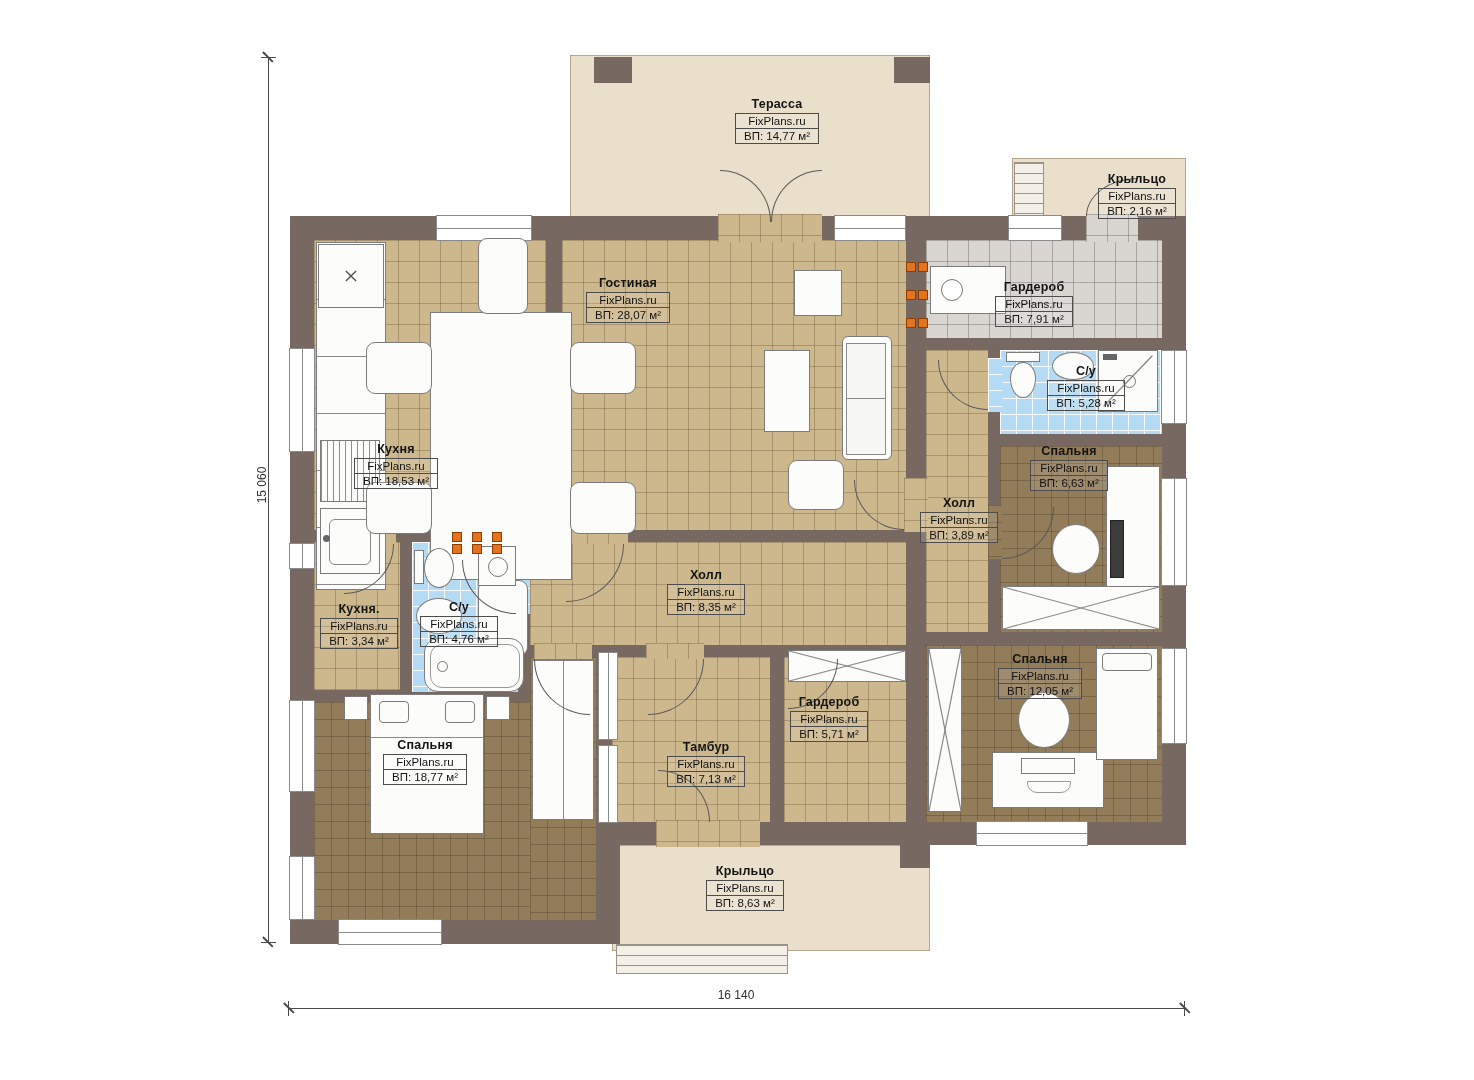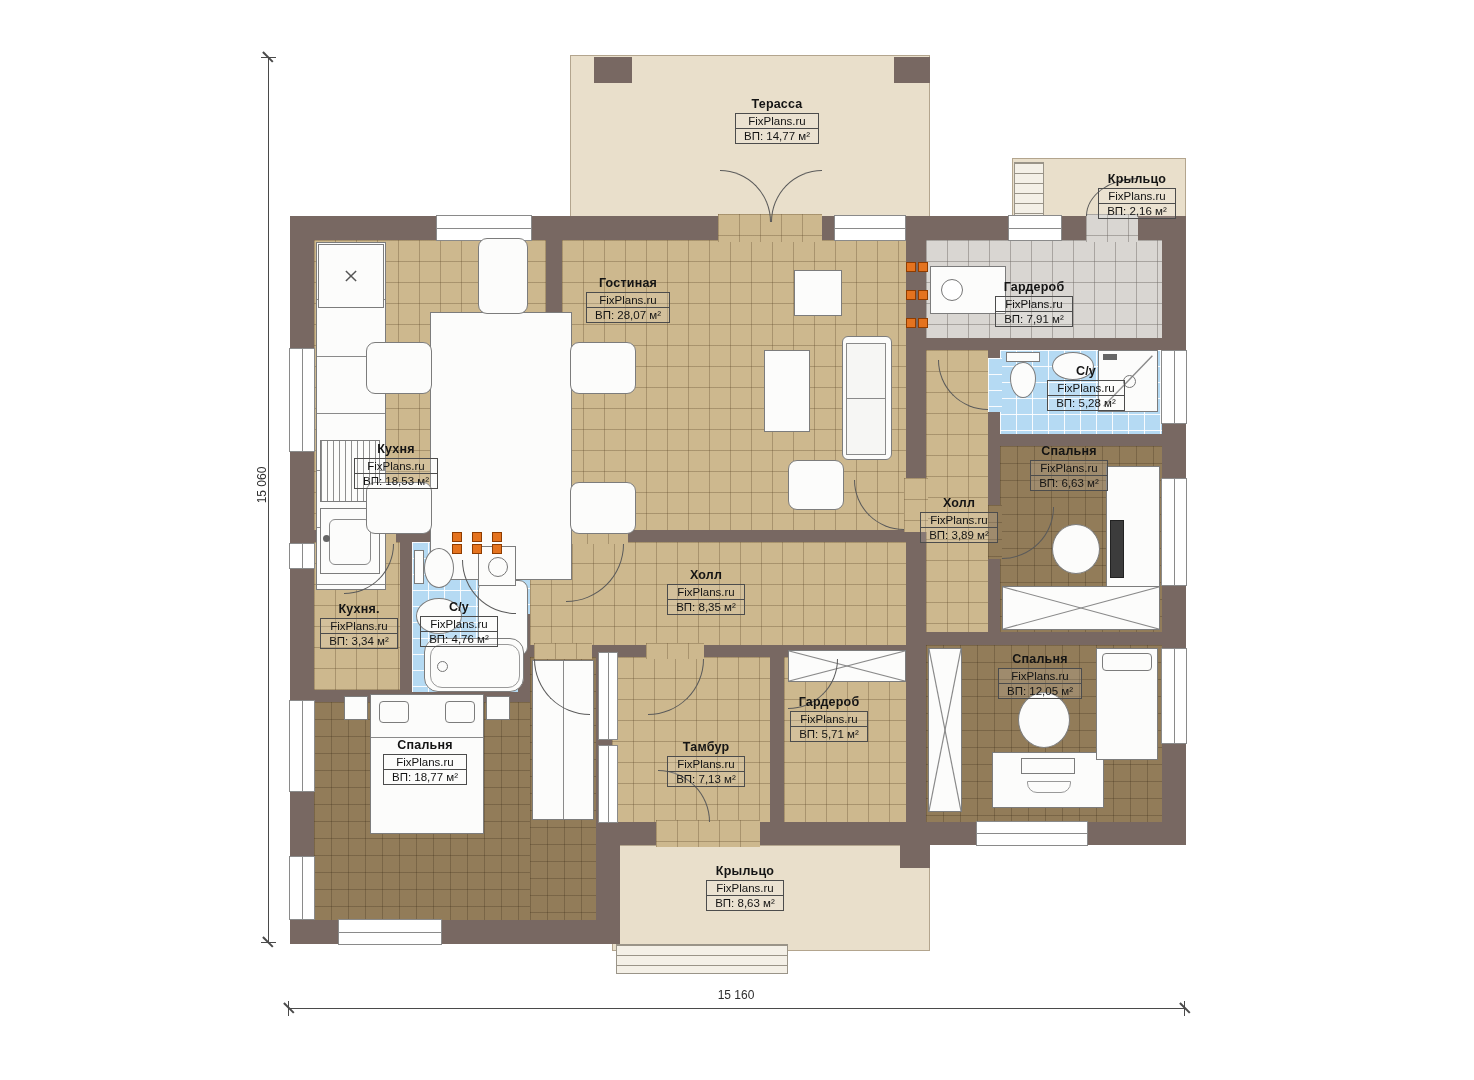--- a/index.html
+++ b/index.html
@@ -364,15 +364,15 @@
   <div class="abs dim-line" style="left:261px;top:942px;width:15px;height:1px;"></div>
   <div class="abs tick" style="left:261px;top:56px;"></div>
   <div class="abs tick" style="left:261px;top:941px;"></div>
   <div class="abs dim-text" style="left:232px;top:478px;width:60px;text-align:center;transform:rotate(-90deg);">15 060</div>
 
   <div class="abs dim-line" style="left:288px;top:1008px;width:897px;height:1px;"></div>
   <div class="abs dim-line" style="left:288px;top:1001px;width:1px;height:15px;"></div>
   <div class="abs dim-line" style="left:1184px;top:1001px;width:1px;height:15px;"></div>
   <div class="abs tick" style="left:282px;top:1007px;"></div>
   <div class="abs tick" style="left:1178px;top:1007px;"></div>
-  <div class="abs dim-text" style="left:706px;top:988px;width:60px;text-align:center;">15 160</div>
+  <div class="abs dim-text" style="left:706px;top:988px;width:60px;text-align:center;">16 140</div>
 
 </div>
 
 </body></html>

